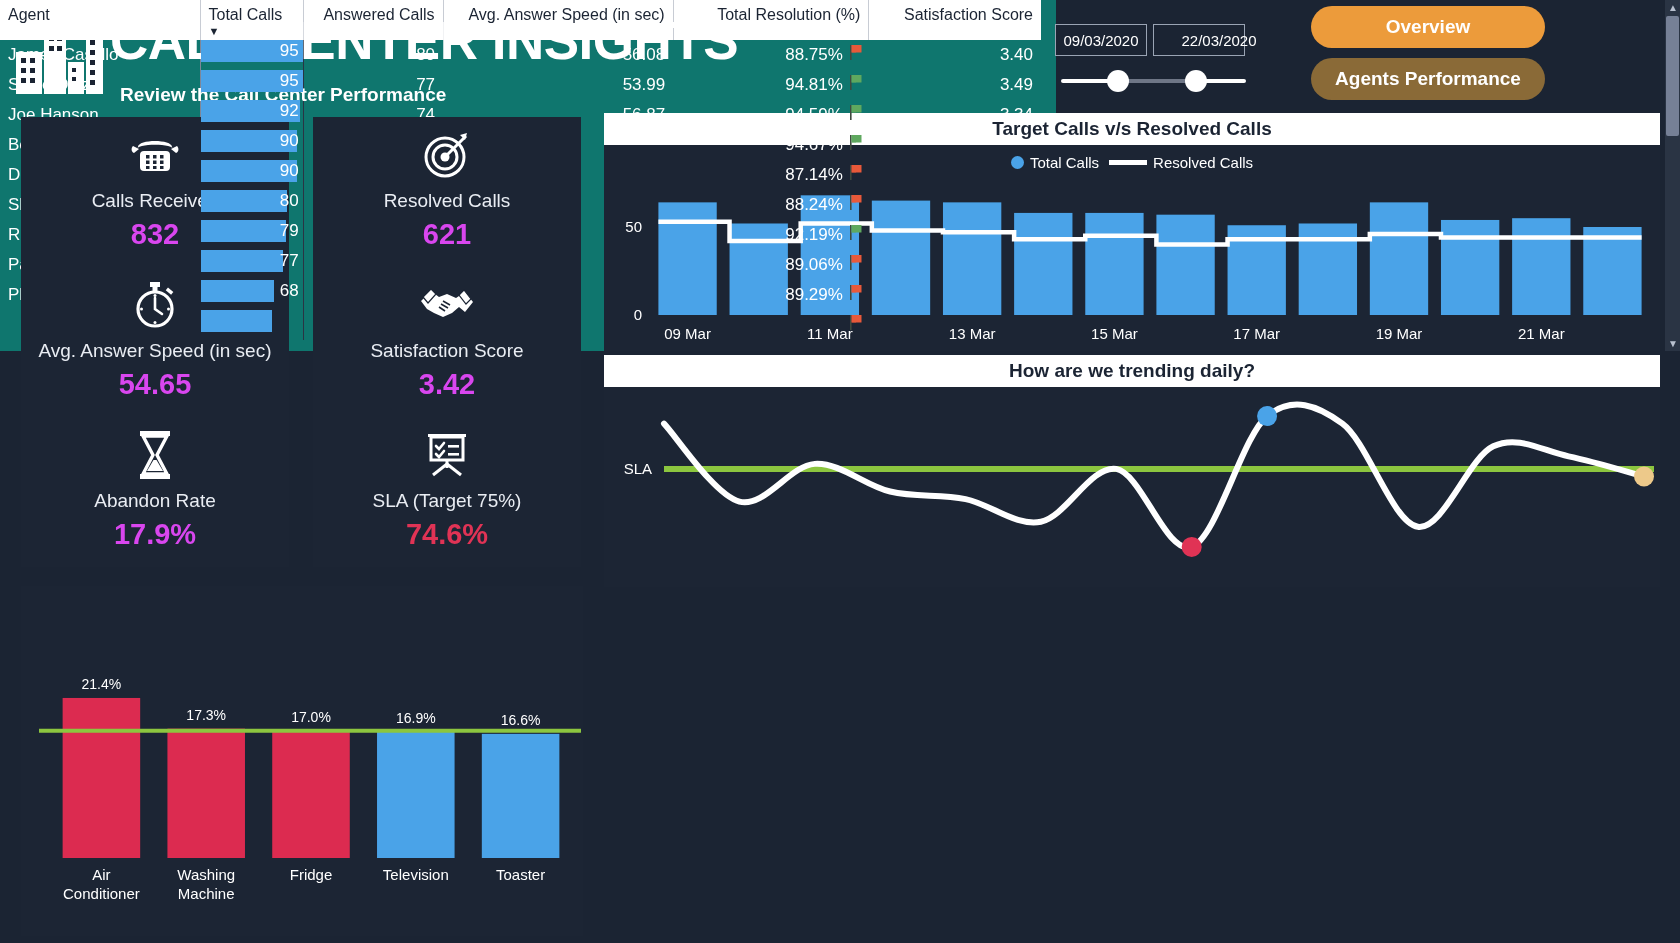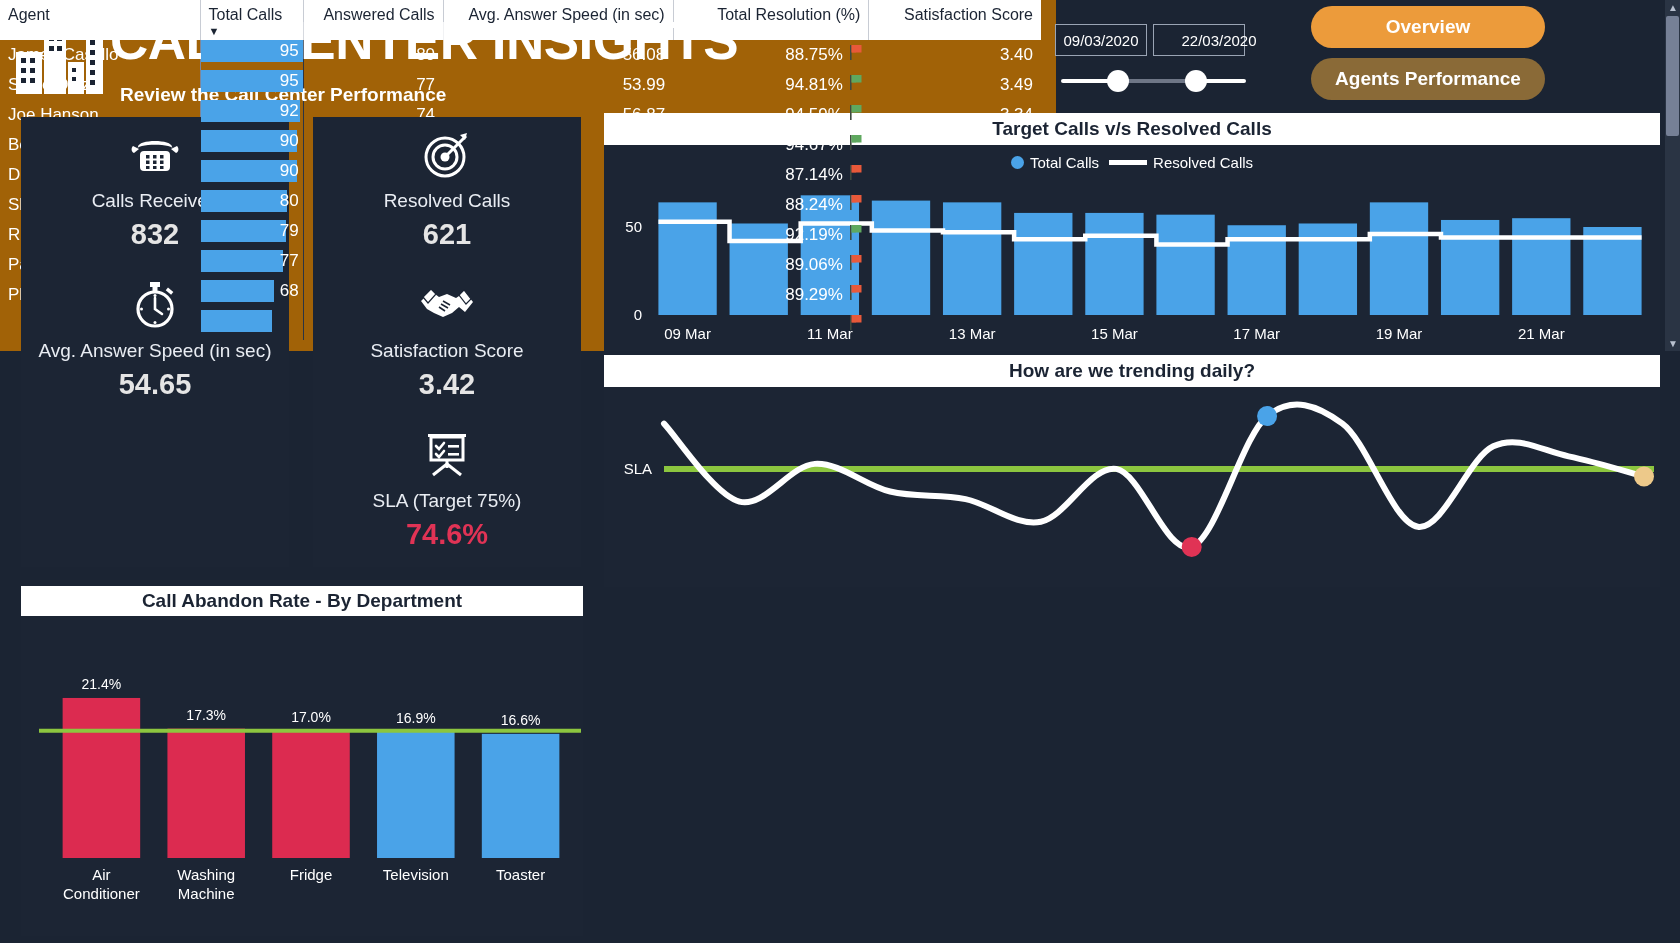--- a/index.html
+++ b/index.html
@@ -44,21 +44,21 @@
   .kpi-col { position: absolute; top: 117px; width: 268px; height: 450px;
              background: #1c2534; }
   .kpi-col.left { left: 21px; }
   .kpi-col.right { left: 313px; }
   .kpi-cell { position: relative; width: 100%; height: 150px;
               display: flex; flex-direction: column; align-items: center; justify-content: flex-start;
               padding-top: 13px; }
   .kpi-icon { height: 50px; display: flex; align-items: center; justify-content: center;
               color: #ffffff; }
   .kpi-label { margin-top: 10px; font-size: 19px; color: #e9edf3; }
-  .kpi-value { margin-top: 6px; font-size: 29px; font-weight: bold; color: #e5e5e5; }
+  .kpi-value { margin-top: 6px; font-size: 29px; font-weight: bold; color: #d946ef; }
   .kpi-value.alert { color: #e03355; }
 
   
   .panel { position: absolute; background: #1c2534; }
   .panel-title { background: #ffffff; color: #1b2433; font-size: 19px;
                  font-weight: bold; text-align: center;
                  display: flex; align-items: center; justify-content: center; }
 
   
   .abandon-panel { left: 21px; top: 586px; width: 562px; height: 350px; }
@@ -75,21 +75,21 @@
   .legend-line { width: 38px; height: 5px; background: #ffffff; display:inline-block; }
   .legend-item { display: flex; align-items: center; gap: 6px; }
   .calls-plot { position: absolute; left: 0; top: 62px; width: 1056px; height: 176px; }
 
   
   .trend-panel { left: 604px; top: 355px; width: 1056px; height: 232px; }
   .trend-title { position: absolute; left: 0; top: 0; width: 1056px; height: 32px; }
   .trend-plot { position: absolute; left: 0; top: 32px; width: 1056px; height: 200px; }
 
   
-  .table-panel { left: 604px; top: 592px; width: 1056px; height: 351px; background: #a16207; }
+  .table-panel { left: 604px; top: 592px; width: 1056px; height: 351px; background: #0f766e; }
   table { border-collapse: collapse; width: 1041px; table-layout: fixed; }
   thead th { background: #ffffff; color: #1b2433; font-size: 16px; font-weight: normal;
              padding: 6px 8px 14px 8px; border-right: 1px solid #c8ccd4; position: relative;
              vertical-align: top; height: 40px; }
   thead th.c-agent { text-align: left; width: 186px; }
   thead th.c-total { text-align: left; width: 96px; }
   thead th.c-answered { text-align: right; width: 130px; }
   thead th.c-speed { text-align: right; width: 214px; }
   thead th.c-res { text-align: right; width: 182px; }
   thead th.c-sat { text-align: right; width: 160px; border-right: none; }
@@ -197,20 +197,32 @@
           <circle cx="25" cy="15.5" r="1.5" fill="#ffffff"></circle>
           <circle cx="38.5" cy="29" r="1.5" fill="#ffffff"></circle>
           <circle cx="25" cy="42.5" r="1.5" fill="#ffffff"></circle>
           <circle cx="11.5" cy="29" r="1.5" fill="#ffffff"></circle>
           <rect x="36" y="9" width="7" height="3.5" fill="#ffffff" transform="rotate(40 39 11)"></rect>
         </svg>
       </div>
       <div class="kpi-label">Avg. Answer Speed (in sec)</div>
       <div class="kpi-value">54.65</div>
     </div>
+    <div class="kpi-cell">
+      <div class="kpi-icon">
+        <svg width="42" height="50" viewBox="0 0 42 50">
+          <rect x="6" y="1" width="30" height="5" fill="#ffffff"></rect>
+          <rect x="6" y="44" width="30" height="5" fill="#ffffff"></rect>
+          <path d="M9 6 L33 6 L23 25 L33 44 L9 44 L19 25 Z" fill="none" stroke="#ffffff" stroke-width="3.4"></path>
+          <path d="M13 41 L29 41 L22.5 30 L19.5 30 Z" fill="#ffffff"></path>
+        </svg>
+      </div>
+      <div class="kpi-label">Abandon Rate</div>
+      <div class="kpi-value">17.9%</div>
+    </div>
   </div>
 
   <div class="kpi-col right">
     <div class="kpi-cell">
       <div class="kpi-icon">
         <svg width="50" height="48" viewBox="0 0 50 48">
           <circle cx="23" cy="26" r="19" fill="none" stroke="#ffffff" stroke-width="3"></circle>
           <circle cx="23" cy="26" r="12" fill="none" stroke="#ffffff" stroke-width="3"></circle>
           <circle cx="23" cy="26" r="4.5" fill="#ffffff"></circle>
           <path d="M23 26 L44 5" stroke="#ffffff" stroke-width="3" fill="none"></path>
@@ -249,21 +261,20 @@
           <path d="M25 34 L11 45" stroke="#ffffff" stroke-width="3" fill="none"></path>
           <path d="M25 34 L39 45" stroke="#ffffff" stroke-width="3" fill="none"></path>
         </svg>
       </div>
       <div class="kpi-label">SLA (Target 75%)</div>
       <div class="kpi-value alert">74.6%</div>
     </div>
   </div>
 
   <div class="panel abandon-panel">
-    <div class="panel-title abandon-title">Call Abandon Rate - By Department</div>
     <svg class="abandon-plot" id="abandon-svg" viewBox="0 0 562 320">
         <rect x="41.624" y="81.96521739130435" width="77.55199999999999" height="160.03478260869565" fill="#dc2b50"></rect>
         <text x="80.4" y="72.96521739130435" text-anchor="middle" class="bar-label">21.4%</text>
         <rect x="146.424" y="112.62608695652173" width="77.55199999999999" height="129.37391304347827" fill="#dc2b50"></rect>
         <text x="185.2" y="103.62608695652173" text-anchor="middle" class="bar-label">17.3%</text>
         <rect x="251.224" y="114.86956521739131" width="77.55199999999999" height="127.13043478260869" fill="#dc2b50"></rect>
         <text x="290" y="105.86956521739131" text-anchor="middle" class="bar-label">17.0%</text>
         <rect x="356.024" y="115.61739130434783" width="77.55199999999999" height="126.38260869565217" fill="#4aa3e8"></rect>
         <text x="394.8" y="106.61739130434783" text-anchor="middle" class="bar-label">16.9%</text>
         <rect x="460.824" y="117.86086956521739" width="77.55199999999999" height="124.13913043478261" fill="#4aa3e8"></rect>

